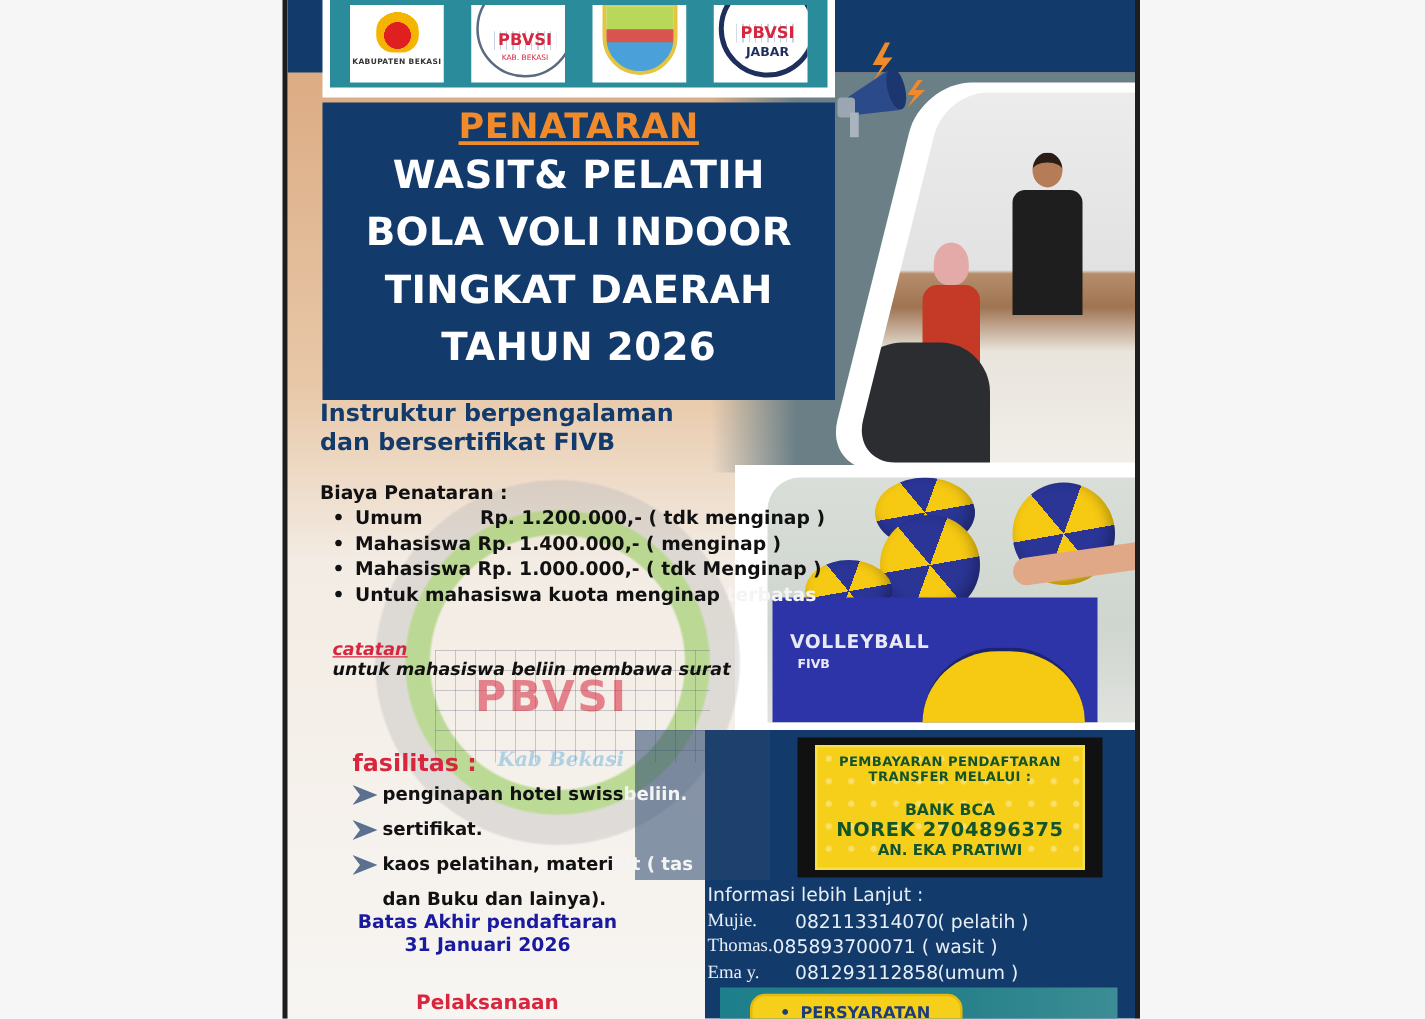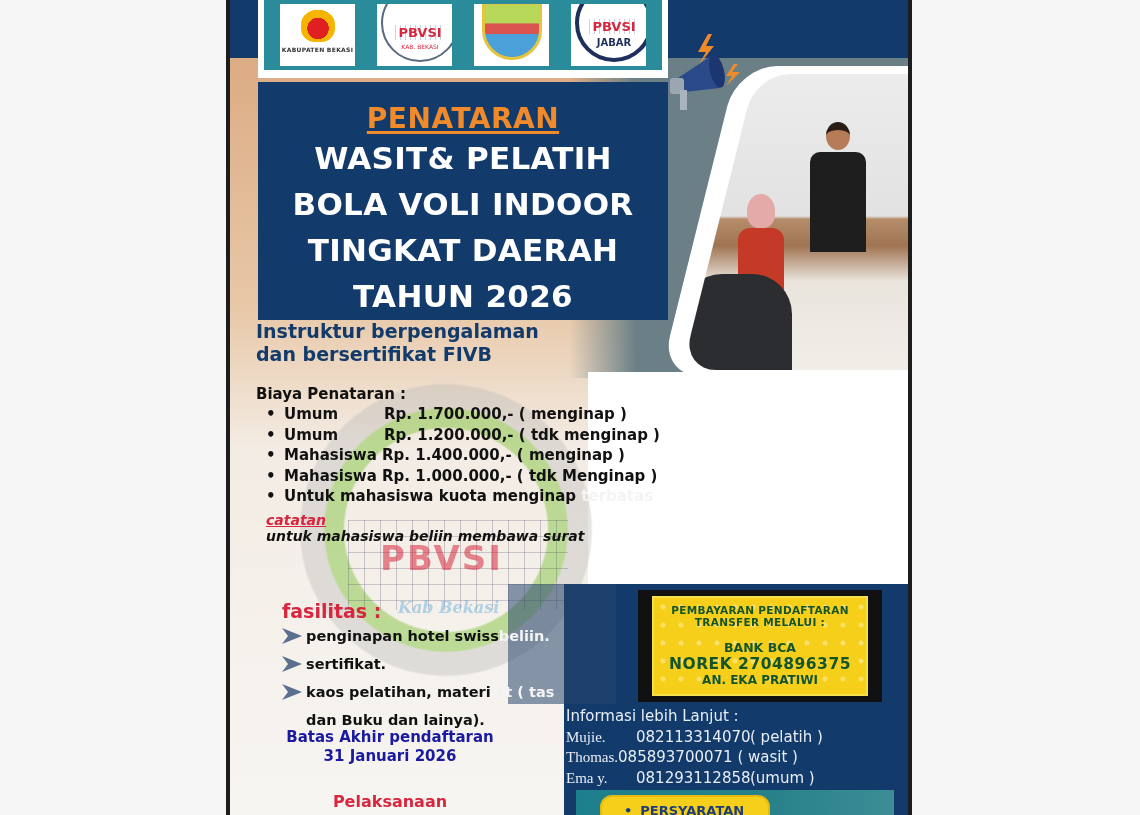--- a/index.html
+++ b/index.html
@@ -26,21 +26,21 @@
   .logo .ring { width: 78px; height: 78px; border-radius: 50%; border: 2px solid #5a6a80; position: absolute; top: -20px; left: 4px; background: #fff; display:flex; flex-direction:column; align-items:center; justify-content:flex-end; padding-bottom: 10px; }
   .logo .ring.dark { border: 4px solid #1d2f5a; }
   .logo .pbvsi { font-weight: bold; color: #d7263d; font-size: 13px; font-family: "DejaVu Sans", sans-serif; background: repeating-linear-gradient(90deg,#c7d3e0 0 1px, transparent 1px 5px); padding: 0 3px; }
   .logo .sub { font-size: 6px; color: #d7263d; margin-top: 3px; }
   .logo .sub.dark { font-size: 10px; font-weight: bold; color: #1d2f5a; }
   .logo-koni .flame { width: 34px; height: 34px; border-radius: 50% 50% 40% 40%; background: radial-gradient(circle at 50% 60%, #e02020 40%, #f5b400 41%, #f5b400 70%, #fff 71%); margin-top: -10px; }
   .logo-koni .cap { font-size: 6px; color: #333; font-weight: bold; margin-top: 4px; letter-spacing: .3px; }
   .logo-kab .shield { width: 60px; height: 58px; border-radius: 0 0 30px 30px; background: linear-gradient(180deg, #b8d85a 0%, #b8d85a 35%, #d9534f 36%, #d9534f 55%, #4aa0d8 56%, #4aa0d8 100%); border: 3px solid #e5c440; margin-top: -8px; }
 
   
-  .title-block { position: absolute; left: 28px; top: 82px; width: 410px; height: 238px; background: #123a6b; text-align: center; padding-top: 20px; }
+  .title-block { position: absolute; left: 28px; top: 82px; width: 410px; height: 238px; background: #123a6b; text-align: center; padding-top: 2px; }
   .title-kicker { display: inline-block; color: #f08a2a; font-weight: bold; font-size: 28px; text-decoration: underline; text-decoration-thickness: 3px; text-underline-offset: 3px; letter-spacing: .5px; }
   .title-line { color: #ffffff; font-weight: bold; font-size: 31px; line-height: 46px; letter-spacing: .3px; }
 
   
   .megaphone { position: absolute; left: 438px; top: 30px; width: 80px; height: 80px; }
   .photo1-frame { position: absolute; left: 430px; top: 66px; width: 260px; height: 310px;
     background: #fff; border-radius: 40px 0 0 40px; transform: skewX(-14deg); transform-origin: bottom left; }
   .photo1 { position: absolute; left: 452px; top: 74px; width: 240px; height: 296px; overflow: hidden;
     border-radius: 34px 0 0 34px; transform: skewX(-14deg); transform-origin: bottom left;
     background: linear-gradient(180deg, #ececec 0%, #e2e2e2 48%, #b58d6a 49%, #a07452 58%, #e9e4dc 70%, #f1eee9 100%); }
@@ -187,30 +187,41 @@
       <div class="person-dark"></div>
     </div>
   </div>
 
   <div class="subhead">
     <div>Instruktur berpengalaman</div>
     <div>dan bersertifikat FIVB</div>
   </div>
 
   <div class="photo2-frame"></div>
+  <div class="photo2">
+    <div class="ball" style="left:86px;top:0px;width:80px;height:56px;"></div>
+    <div class="ball" style="left:90px;top:30px;width:80px;height:80px;"></div>
+    <div class="ball" style="left:196px;top:4px;width:82px;height:82px;"></div>
+    <div class="ball" style="left:30px;top:66px;width:70px;height:50px;"></div>
+    <div class="cart">
+      <span class="vb">VOLLEYBALL</span>
+      <span class="fivb">FIVB</span>
+      <div class="wing"></div>
+    </div>
+    <div class="hand"></div>
+  </div>
 
   <div class="watermark"></div>
   <div class="watermark-net"></div>
   <div class="watermark-text">PBVSI</div>
   <div class="watermark-kab">Kab Bekasi</div>
 
   <div class="fees">
     <div class="heading">Biaya Penataran :</div>
     <ul>
-      <li><span class="cat">Umum</span><span>Rp. 1.700.000,- ( menginap )</span></li>
       <li><span class="cat">Umum</span><span>Rp. 1.200.000,- ( tdk menginap )</span></li>
       <li><span>Mahasiswa</span> <span>Rp. 1.400.000,- ( menginap )</span></li>
       <li><span>Mahasiswa</span> <span>Rp. 1.000.000,- ( tdk Menginap )</span></li>
       <li><span>Untuk mahasiswa kuota menginap </span><span class="light">terbatas</span></li>
     </ul>
   </div>
 
   <div class="note">
     <div class="label">catatan</div>
     <div>untuk mahasiswa beliin membawa surat</div>

